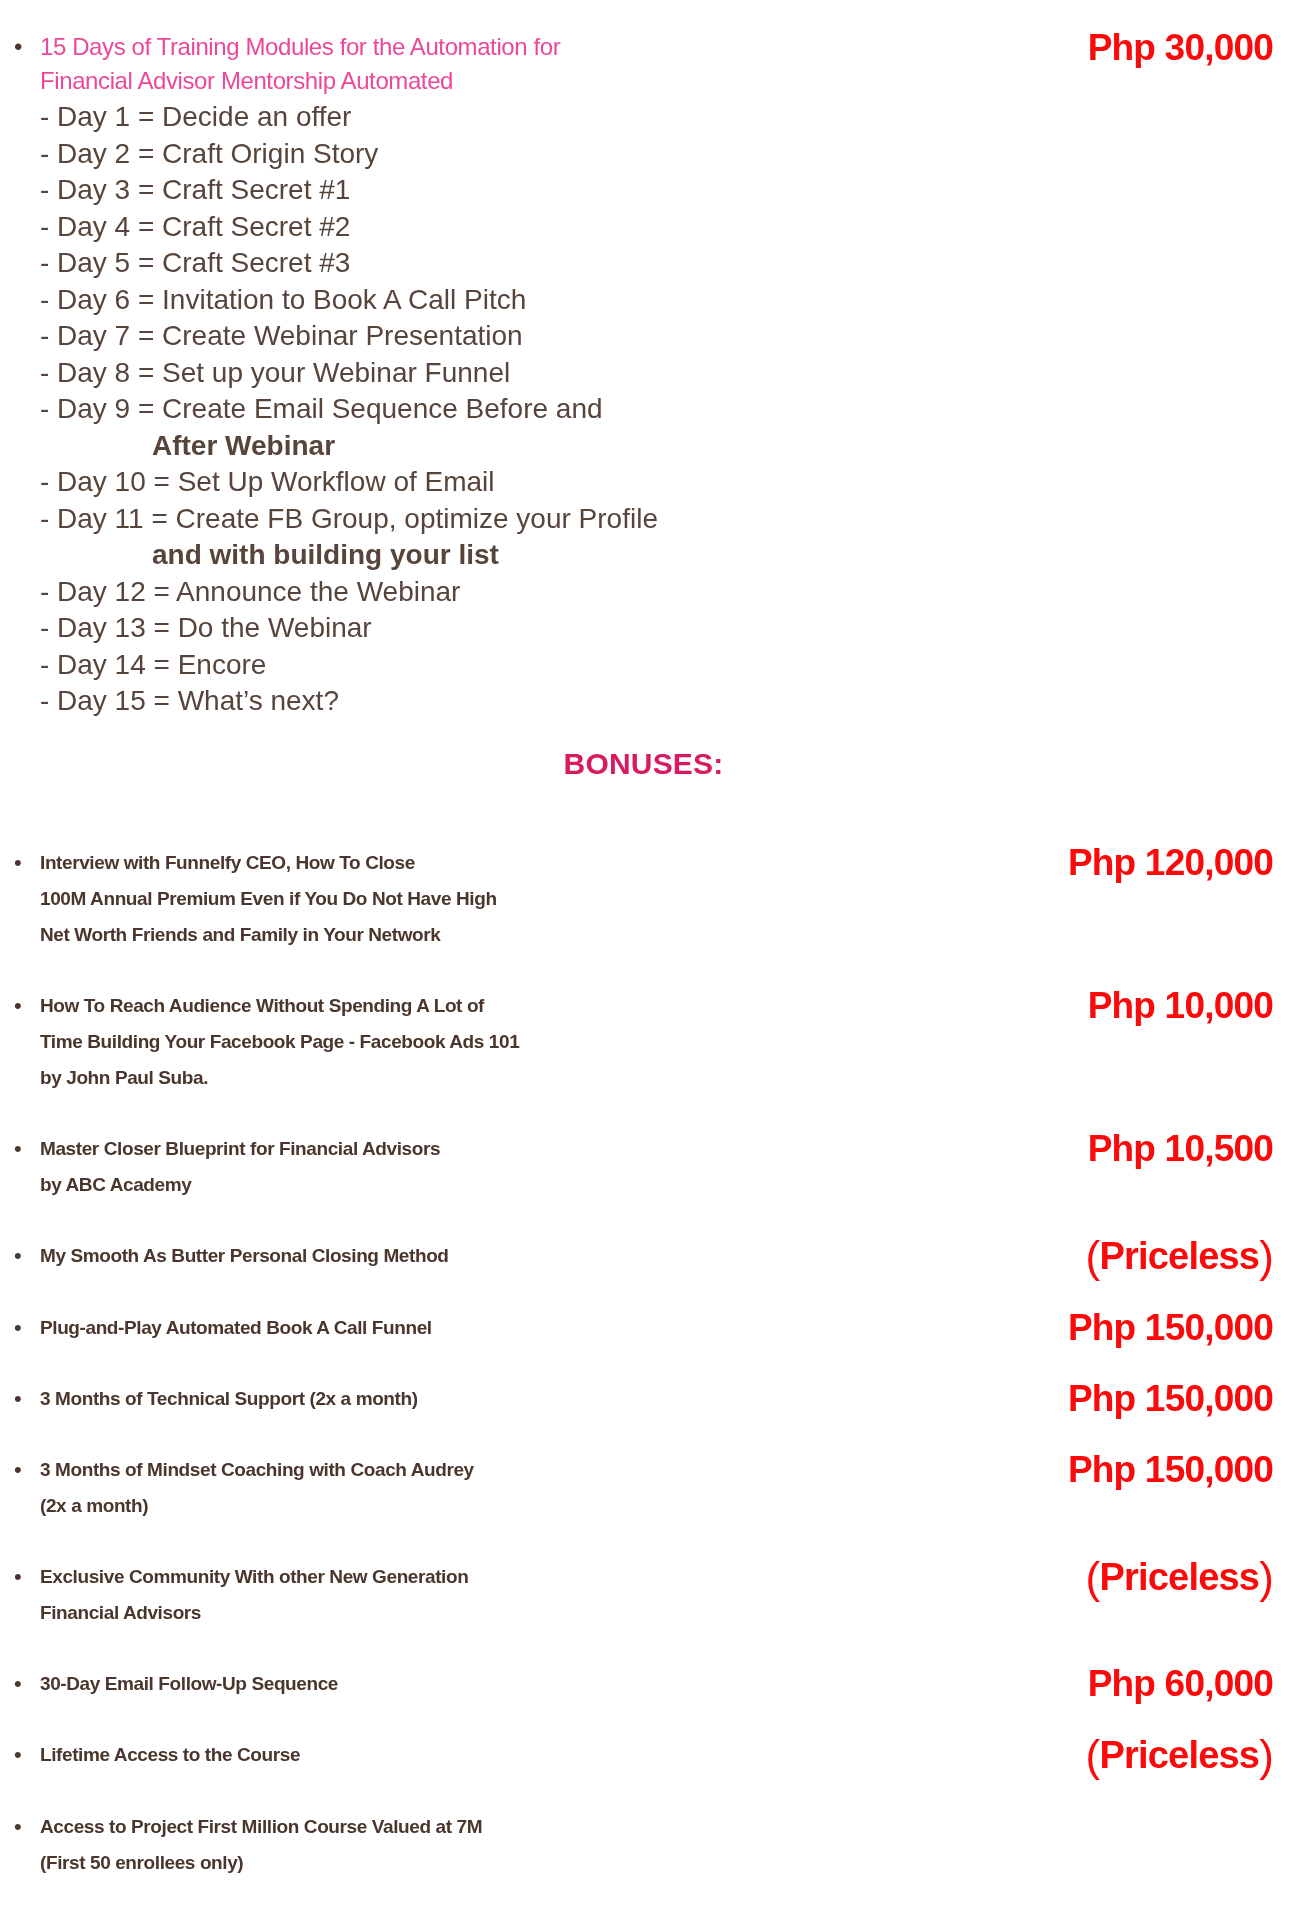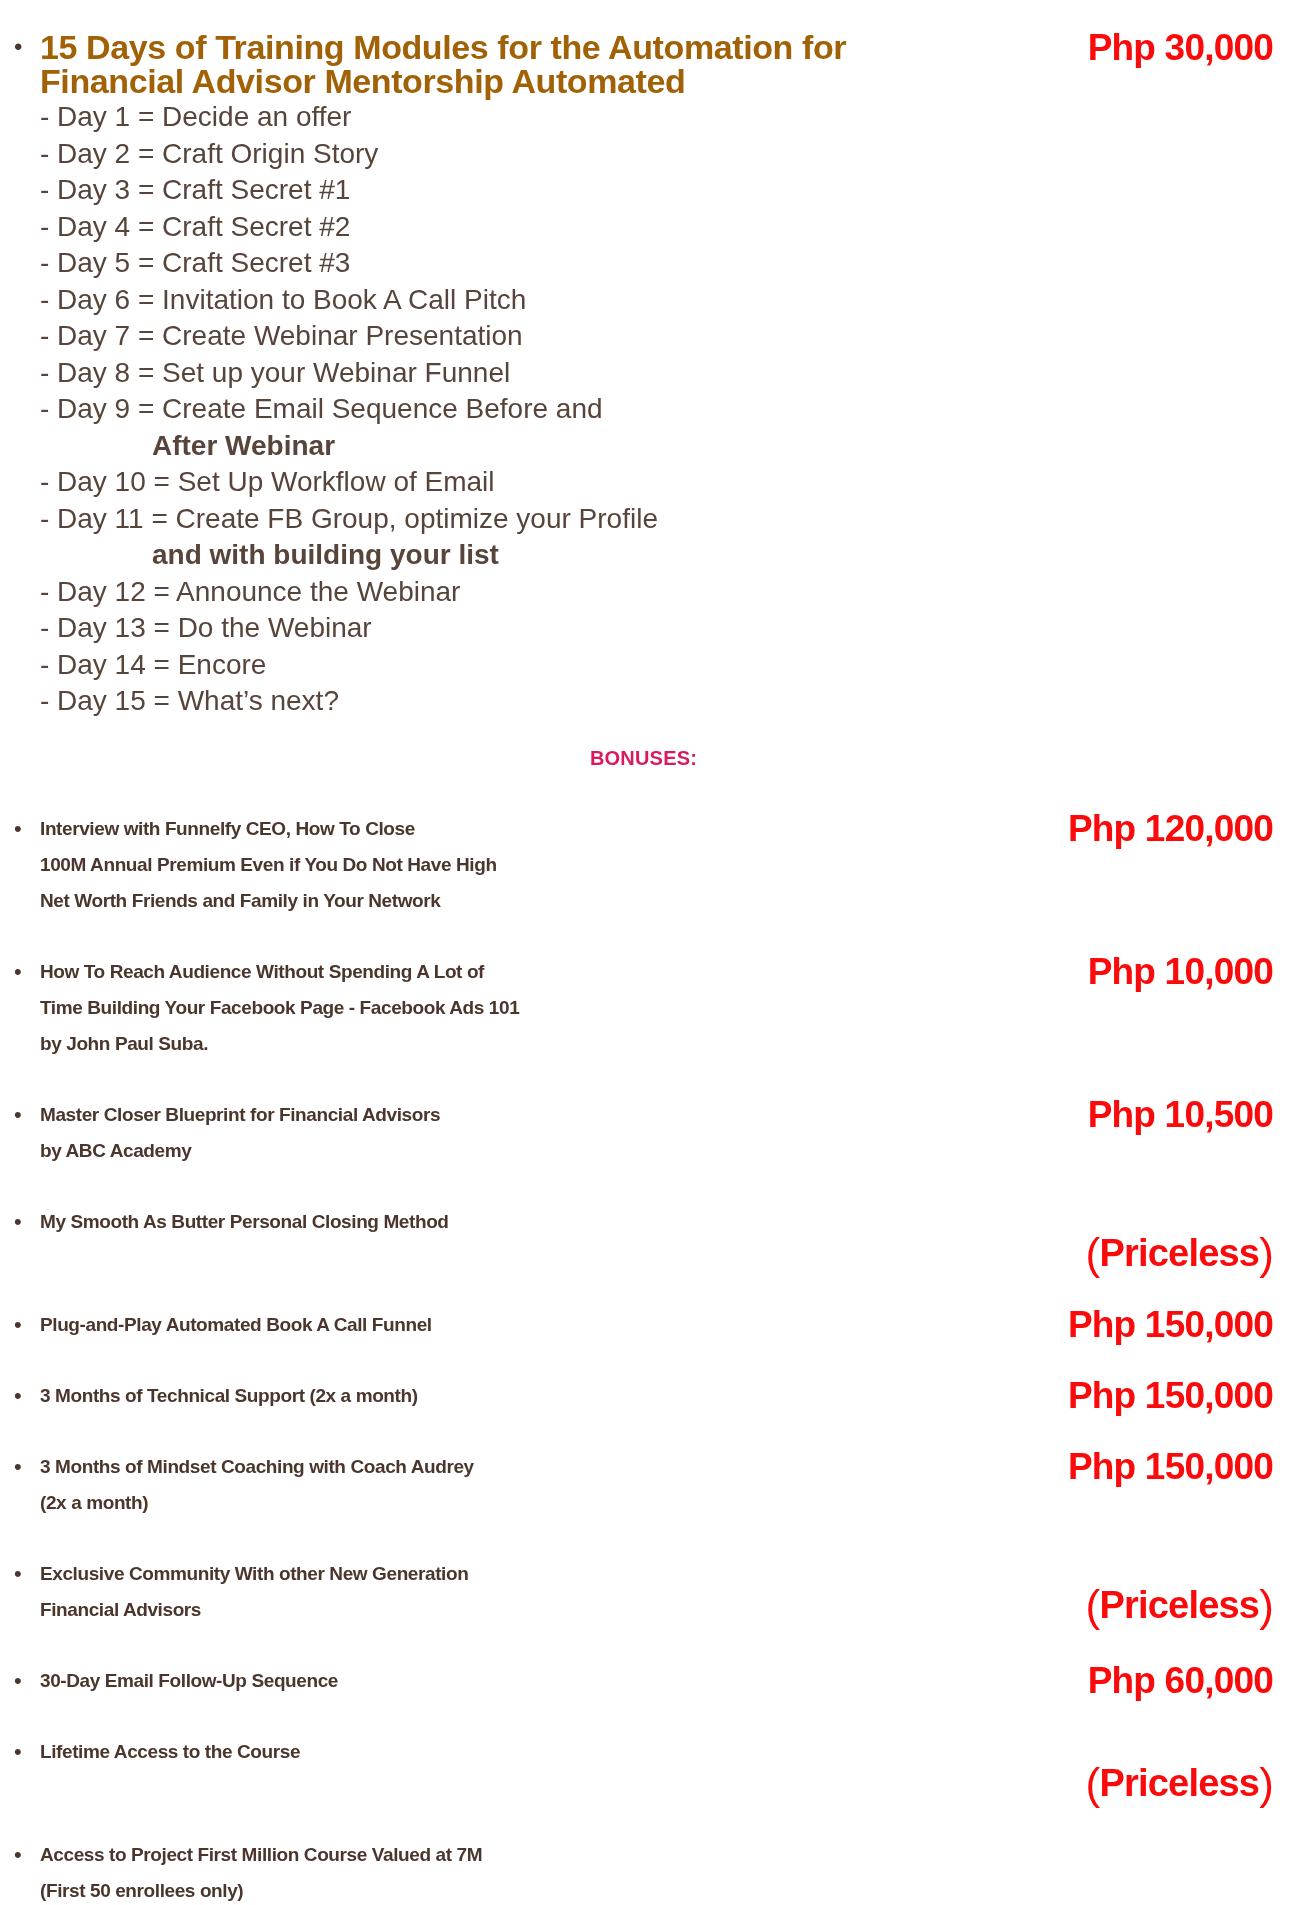--- a/index.html
+++ b/index.html
@@ -17,51 +17,51 @@
 
   
   .offer-row { display: flex; justify-content: space-between; align-items: flex-start; }
   .offer-left { display: flex; }
   .bullet {
     width: 26px; flex: 0 0 26px;
     font-size: 24px; line-height: 34px;
     color: #4a362c;
   }
   .offer-title {
-    font-weight: bold; font-size: 34px; line-height: 34px;
-    letter-spacing: -0.4px; color: #a16207;
+    font-weight: normal; font-size: 24px; line-height: 34px;
+    letter-spacing: -0.4px; color: #ec4899;
   }
   .price {
     font-weight: bold; font-size: 37px; line-height: 36px;
     letter-spacing: -0.8px; color: #fa0a0a; white-space: nowrap;
   }
   .price .paren { font-weight: 500; font-size: 44px; line-height: 36px; vertical-align: -3px; }
 
   ul.days { list-style: none; margin: 1px 0 0 0; padding: 0 0 0 26px; }
   ul.days li { display: flex; font-size: 28px; line-height: 36.5px; color: #57443b; }
   .dash { width: 17px; flex: 0 0 17px; }
   .day-cont { padding-left: 95px; font-weight: bold; }
 
   
   .bonuses-heading {
-    margin: 27px 0 41px 0;
+    margin: 27px 0 64px 0;
     text-align: center;
-    font-size: 20px; font-weight: bold; letter-spacing: 0.2px;
+    font-size: 30px; font-weight: bold; letter-spacing: 0.2px;
     color: #d91a60;
   }
   ul.bonuses { list-style: none; margin: 0; padding: 0; }
   ul.bonuses li { display: flex; justify-content: space-between; align-items: flex-start; margin-bottom: 35px; }
   .bonus-left { display: flex; padding-right: 20px; }
   .bonus-left .bullet { font-size: 22px; line-height: 36px; }
   .bonus-lines {
     font-weight: bold; font-size: 19px; line-height: 36px;
     letter-spacing: -0.4px; color: #4a362c;
   }
   .bonus-price { flex: 0 0 auto; }
-  .bonus-price.priceless { font-size: 38px; margin-top: 31px; }
+  .bonus-price.priceless { font-size: 38px; }
 </style>
 </head>
 <body>
 
 <div class="page">
 
   <div class="offer-row">
     <div class="offer-left">
       <span class="bullet">•</span>
       <div class="offer-title">

